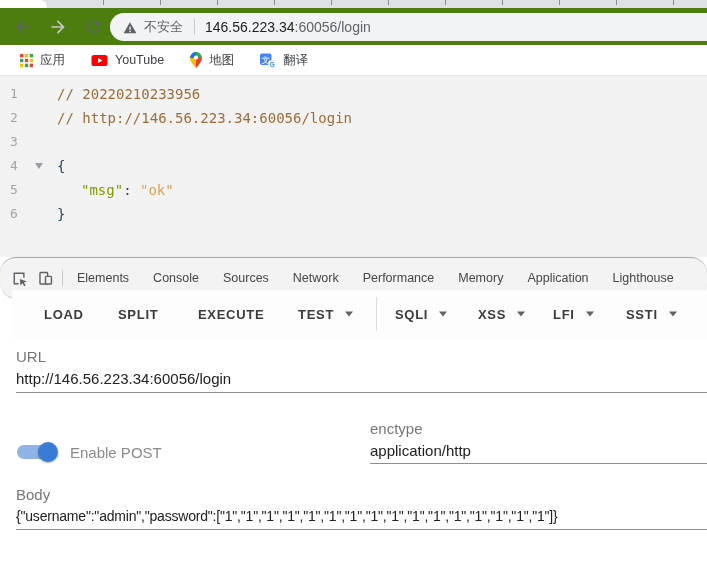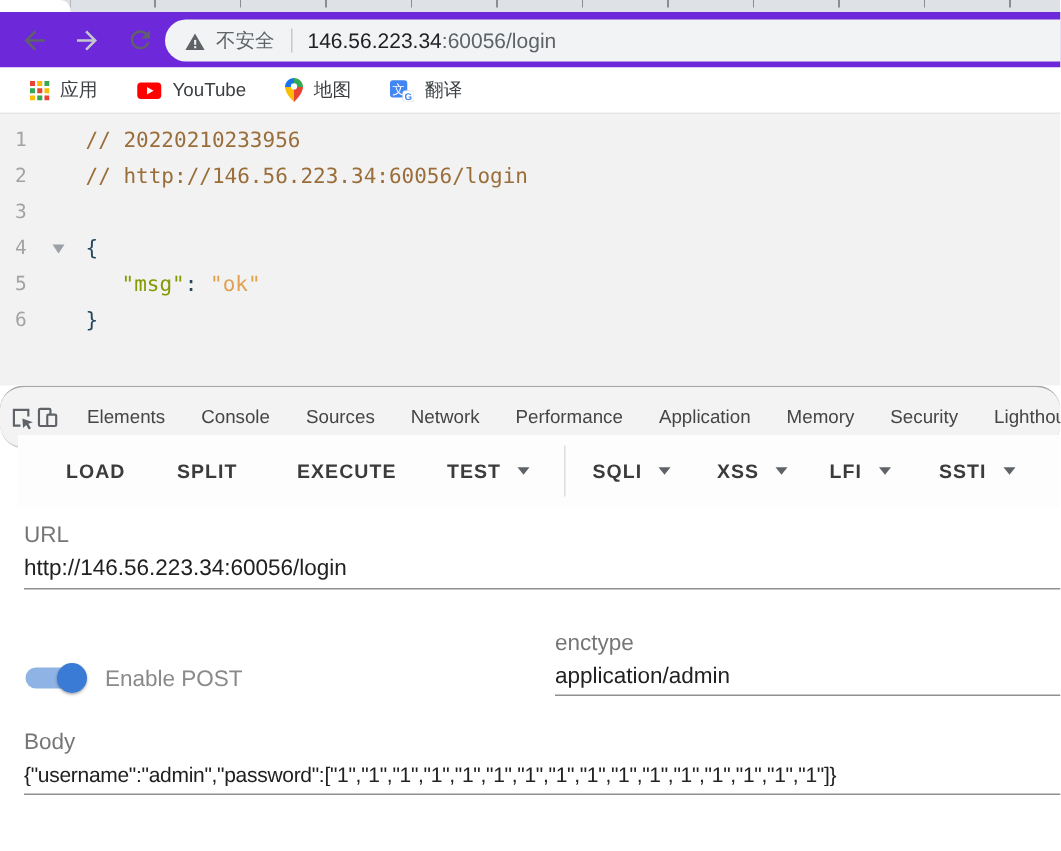--- a/index.html
+++ b/index.html
@@ -6,21 +6,21 @@
   body{width:707px;height:567px;overflow:hidden;position:relative;background:#fff;
        font-family:"Liberation Sans","DejaVu Sans",sans-serif;-webkit-font-smoothing:antialiased;}
 
   
   .tabstrip{position:absolute;top:0;left:0;right:0;height:8px;background:#dee1e6;}
   .active-tab{position:absolute;top:0;left:0;width:47px;height:8px;background:#fff;border-radius:0 7px 0 0;}
   .ticks{position:absolute;top:0;left:47px;right:0;height:5px;
          background:repeating-linear-gradient(90deg,transparent 0 56px,#8a8d91 56px 57px);}
 
   
-  .toolbar{position:absolute;top:8px;left:0;right:0;height:37px;background:#6d28d9;display:flex;align-items:center;}
+  .toolbar{position:absolute;top:8px;left:0;right:0;height:37px;background:#4d7c0f;display:flex;align-items:center;}
   .navbtn{width:24px;height:24px;display:flex;align-items:center;justify-content:center;margin-left:11px;cursor:pointer;}
   .omnibox{position:absolute;left:110px;right:-14px;top:5px;height:28px;background:#f1f3f4;border-radius:14px;
            display:flex;align-items:center;padding-left:13px;}
   .sec-label{font-size:13px;color:#5f6368;margin-left:7px;}
   .omni-sep{width:1px;height:16px;background:#c6c9cc;margin:0 10px 0 11px;}
   .url-host{font-size:14px;color:#202124;}
   .url-path{font-size:14px;color:#5f6368;}
 
   
   .bookmarks{position:absolute;top:45px;left:0;right:0;height:30px;background:#fff;
@@ -207,23 +207,22 @@
         <rect x="3.5" y="3" width="9" height="13.5" rx="1" fill="none" stroke="#5f6368" stroke-width="1.7"></rect>
         <rect x="10" y="7.5" width="7" height="9" rx="1" fill="#f3f3f3" stroke="#5f6368" stroke-width="1.7"></rect>
       </svg>
     </span>
     <span class="dtsep"></span>
     <span class="dttab">Elements</span>
     <span class="dttab">Console</span>
     <span class="dttab">Sources</span>
     <span class="dttab">Network</span>
     <span class="dttab">Performance</span>
+    <span class="dttab">Memory</span>
     <span class="dttab">Application</span>
-    <span class="dttab">Memory</span>
-    <span class="dttab">Security</span>
     <span class="dttab">Lighthouse</span>
   </div>
 
   <div class="ptoolbar">
     <span class="pbtn" style="left:30px;">
         <span>LOAD</span>
       </span>
     <span class="pbtn" style="left:104px;">
         <span>SPLIT</span>
       </span>
@@ -259,21 +258,21 @@
   </div>
 
   <div class="toggle">
     <span class="tg-track"></span>
     <span class="tg-thumb"></span>
   </div>
   <span class="toggle-label">Enable POST</span>
 
   <div class="field" id="enctype-field">
     <span class="f-label">enctype</span>
-    <span class="f-value">application/admin</span>
+    <span class="f-value">application/http</span>
   </div>
 
   <div class="field" id="body-field">
     <span class="f-label">Body</span>
     <span class="f-value">{"username":"admin","password":["1","1","1","1","1","1","1","1","1","1","1","1","1","1","1","1"]}</span>
   </div>
 
 </div>
 
 </body></html>

